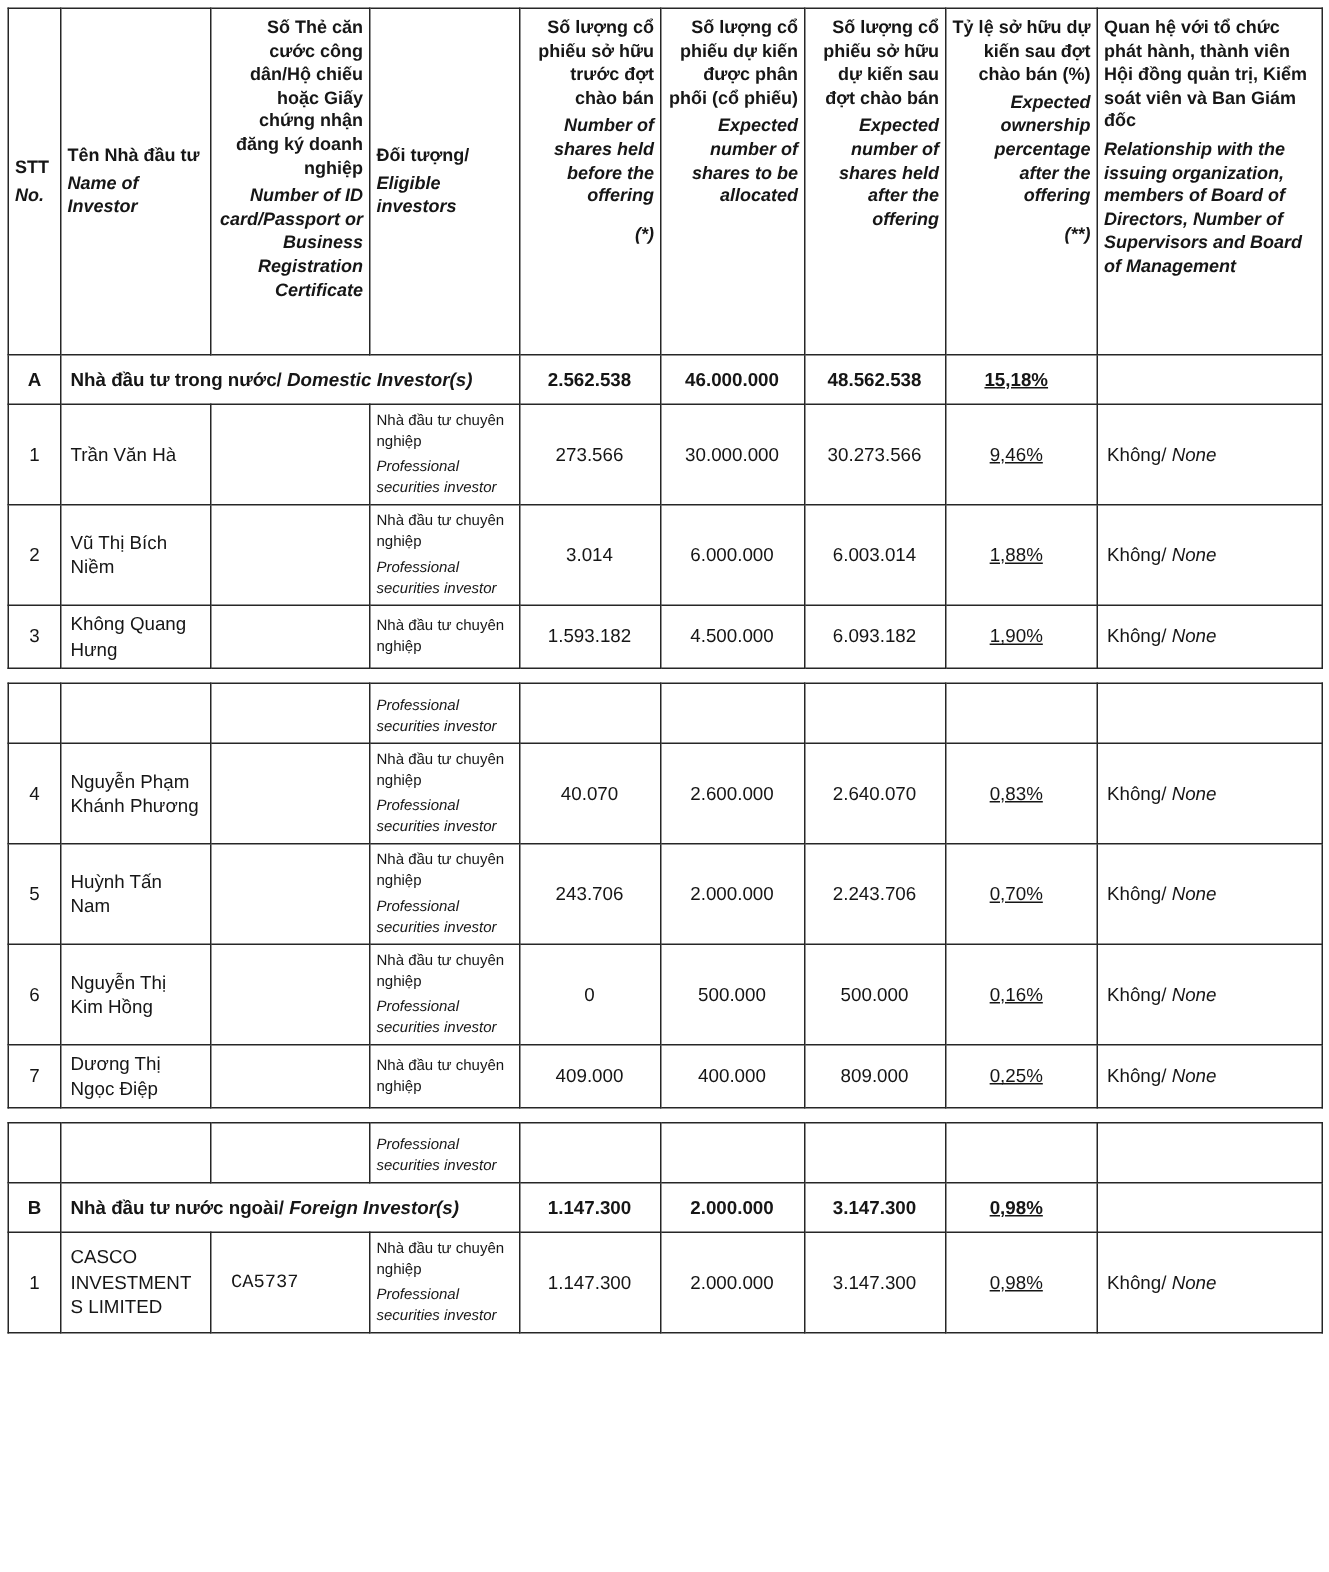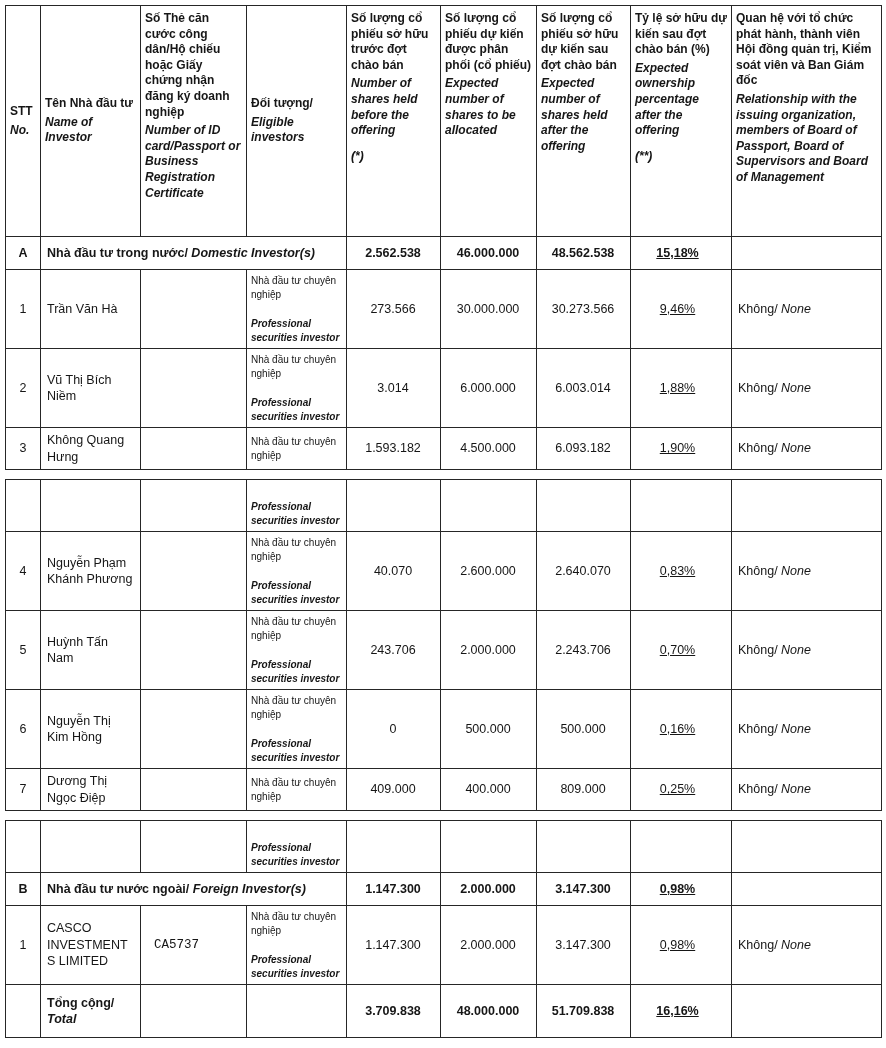--- a/index.html
+++ b/index.html
@@ -19,28 +19,28 @@
     vertical-align: middle;
     word-wrap: break-word;
     overflow: hidden;
   }
   
   .hdr th { height: 220px; font-weight: bold; font-size: 12px; line-height: 1.3; padding: 5px 4px; vertical-align: top; }
   .hen  { font-style: italic; margin-top: 3px; }
   .hnote { font-style: italic; margin-top: 10px; }
   .va-m { vertical-align: middle !important; }
   .al-l { text-align: left; }
-  .al-c { text-align: left; }
+  .al-c { text-align: right; }
   .al-r { text-align: left; }
   
   td.stt  { text-align: center; padding: 4px 2px; }
   td.name { padding-left: 6px; }
   td.idc  { padding-left: 13px; font-family: Liberation Mono, monospace; }
   td.elig { font-size: 10px; padding: 4px 2px 4px 4px; line-height: 1.35; }
-  td.elig .it { margin-top: 16px; font-weight: bold; }
+  td.elig .it { margin-top: 4px; }
   td.num  { text-align: center; padding-right: 7px; }
   td.num.pct { padding-right: 13px; text-decoration: underline; }
   td.rel  { }
   .b  { font-weight: bold; }
   .it { font-style: italic; }
   .glabel { padding-left: 6px; }
   .r-group td { height: 24px; }
   .r-total td { height: 44px; }
   .r-cont  td { height: 30px; }
   .gap { height: 9px; }
@@ -93,21 +93,21 @@
           <div class="hvn">Số lượng cổ phiếu sở hữu dự kiến sau đợt chào bán</div>
           <div class="hen">Expected number of shares held after the offering</div>
         </th>
         <th class="al-c">
           <div class="hvn">Tỷ lệ sở hữu dự kiến sau đợt chào bán (%)</div>
           <div class="hen">Expected ownership percentage after the offering</div>
           <div class="hnote">(**)</div>
         </th>
         <th class="al-r">
           <div class="hvn">Quan hệ với tổ chức phát hành, thành viên Hội đồng quản trị, Kiểm soát viên và Ban Giám đốc</div>
-          <div class="hen">Relationship with the issuing organization, members of Board of Passport, Board of Supervisors and Board of Management</div>
+          <div class="hen">Relationship with the issuing organization, members of Board of Directors, Number of Supervisors and Board of Management</div>
         </th>
       </tr>
     </thead>
     <tbody id="tbody-0">
         <tr class="r-group">
           <td class="stt b">A</td>
           <td class="glabel" colspan="3"><span class="b">Nhà đầu tư trong nước/ </span><span class="b it">Domestic Investor(s)</span></td>
           <td class="num b">2.562.538</td>
           <td class="num b">46.000.000</td>
           <td class="num b">48.562.538</td>
@@ -288,30 +288,16 @@
           <td class="elig">
             <div>Nhà đầu tư chuyên nghiệp</div>
             <div class="it">Professional securities investor</div>
           </td>
           <td class="num">1.147.300</td>
           <td class="num">2.000.000</td>
           <td class="num">3.147.300</td>
           <td class="num pct">0,98%</td>
           <td class="rel"><span>Không/ </span><span class="it">None</span></td>
         </tr>
-        <tr class="r-total">
-          <td class="stt"></td>
-          <td class="name">
-            <div class="b">Tổng cộng/</div>
-            <div class="b it">Total</div>
-          </td>
-          <td class="idc"></td>
-          <td class="elig"></td>
-          <td class="num b">3.709.838</td>
-          <td class="num b">48.000.000</td>
-          <td class="num b">51.709.838</td>
-          <td class="num b pct">16,16%</td>
-          <td class="rel"></td>
-        </tr>
       </tbody>
   </table>
 
 </div>
 
 </body></html>

